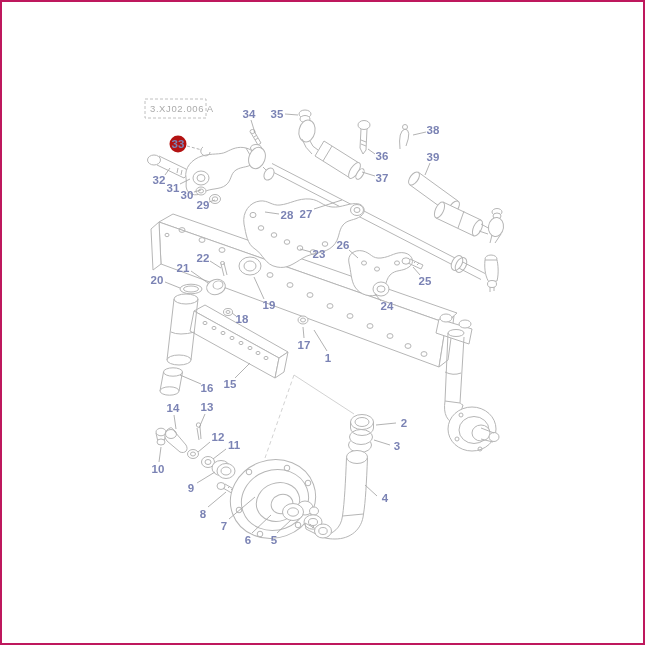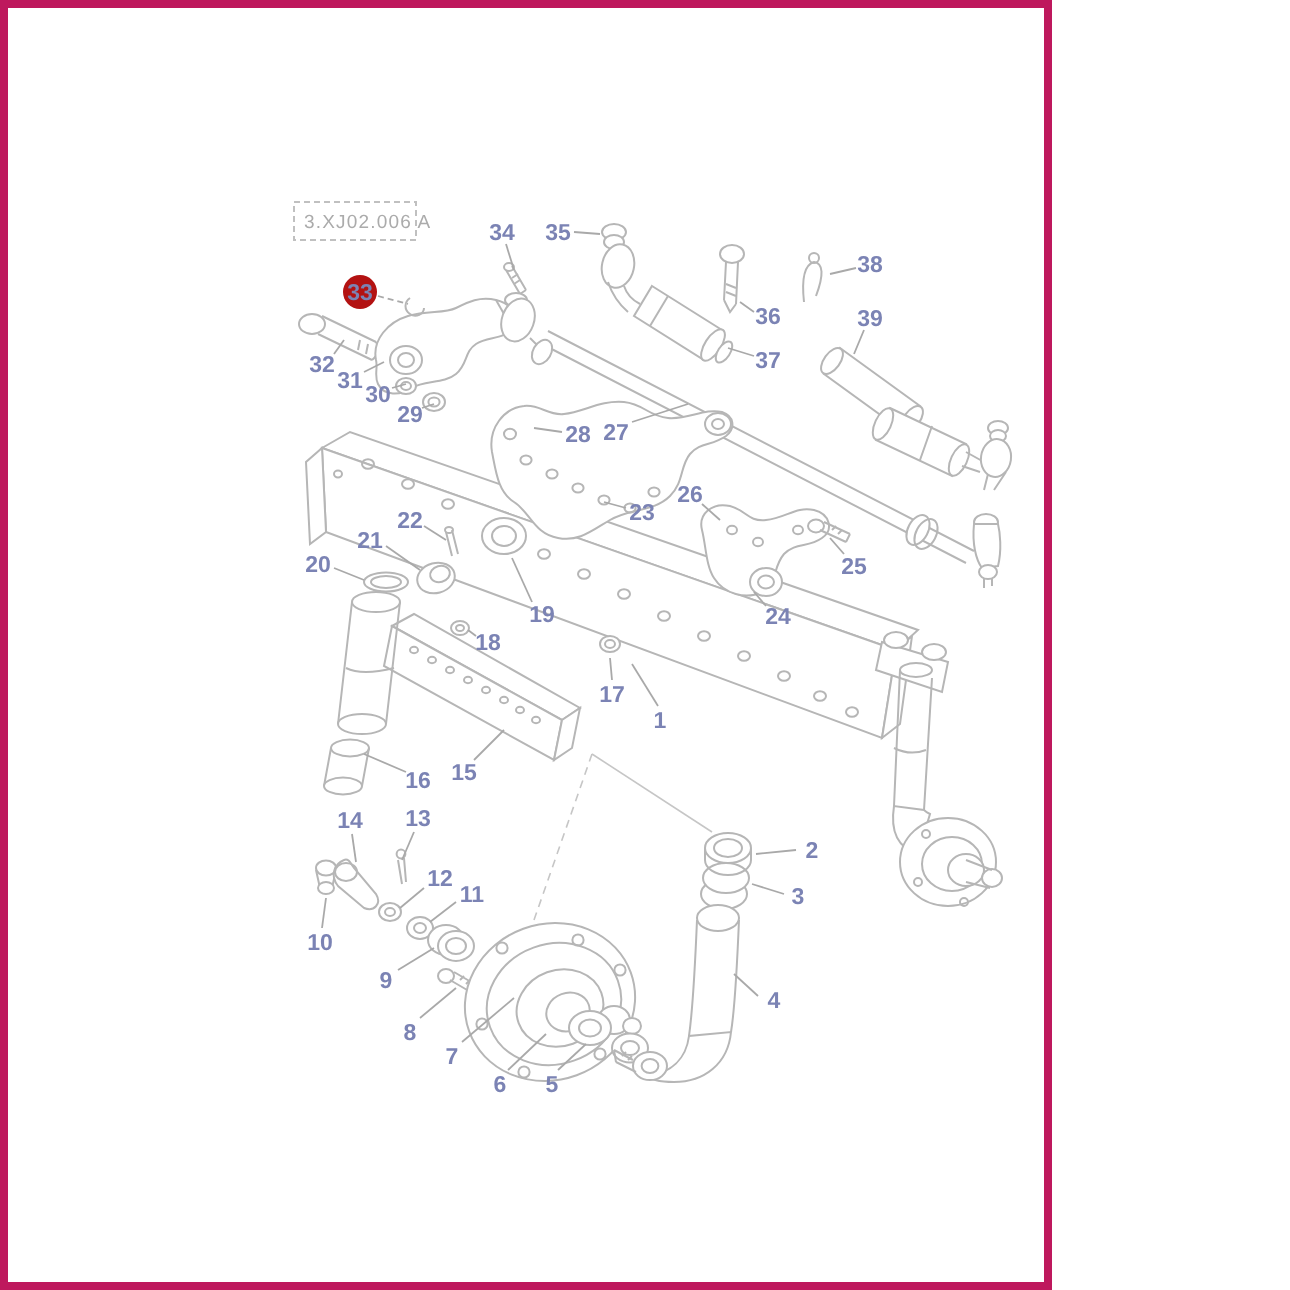--- a/index.html
+++ b/index.html
@@ -1,17 +1,17 @@
 <!DOCTYPE html>
 <html><head>
 <meta charset="utf-8">
 <style>
   html,body{margin:0;padding:0;background:#ffffff;}
-  .stage{position:relative;width:526px;height:645px;background:#fff;overflow:hidden;
-         font-family:"Liberation Sans", sans-serif;border:4px solid #be185d;box-sizing:border-box;}
+  .stage{position:relative;width:645px;height:645px;background:#fff;overflow:hidden;
+         font-family:"Liberation Sans", sans-serif;border:2px solid #be185d;box-sizing:border-box;}
   svg{position:absolute;left:0;top:0;}
   .art{stroke:#b6b6b6;stroke-width:1;fill:none;}
   .artf{stroke:#b6b6b6;stroke-width:1;fill:#ffffff;}
   .thin{stroke:#c6c6c6;stroke-width:0.8;fill:none;}
   .code-box{stroke:#c0c0c0;stroke-width:1;fill:#ffffff;stroke-dasharray:3 2;}
   .code-text{fill:#ababab;font-size:9.5px;letter-spacing:0.6px;}
   text.part-num{fill:#7b83b4;font-size:11.5px;font-weight:bold;text-anchor:middle;}
   line.leader{stroke:#a9a9a9;stroke-width:0.9;}
 </style>
 </head>

